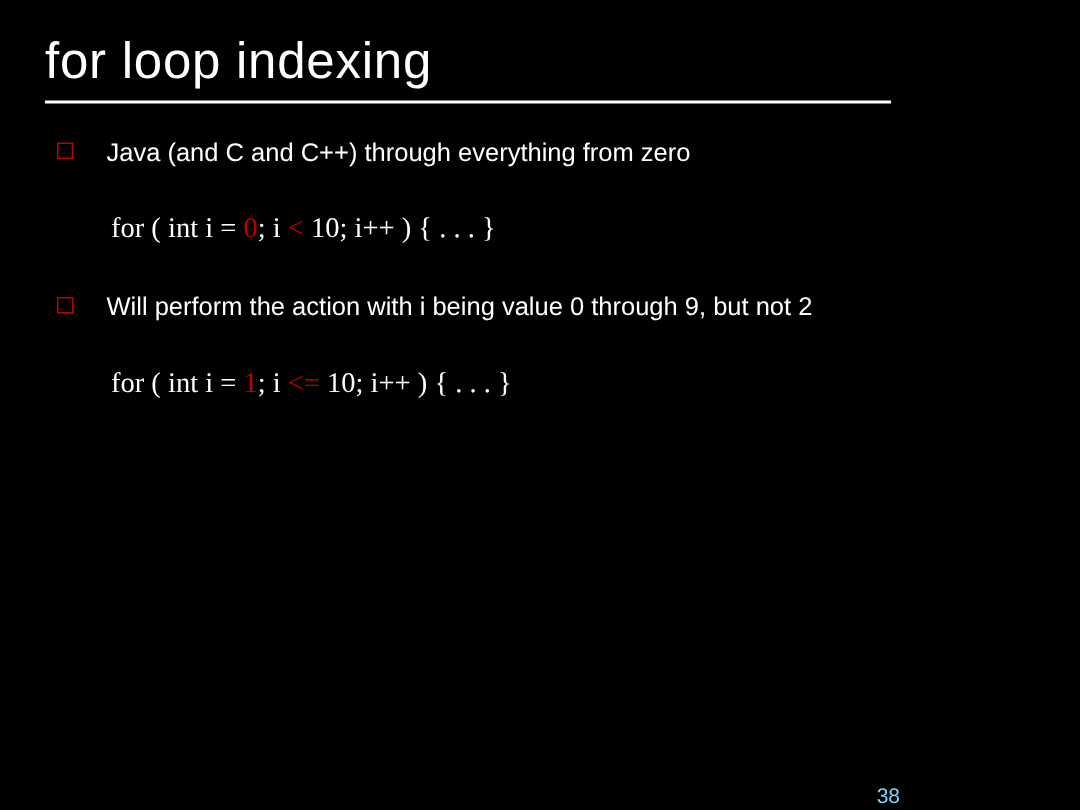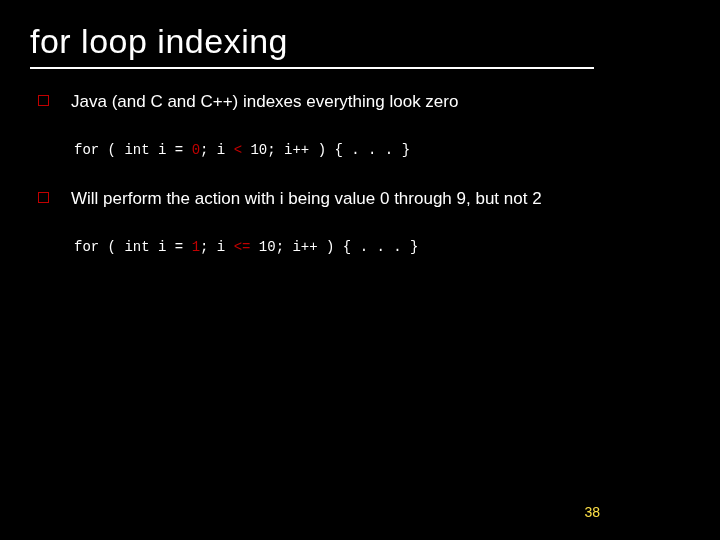--- a/index.html
+++ b/index.html
@@ -51,48 +51,48 @@
     margin-top: 4px;
     margin-right: 22px;
     flex: 0 0 auto;
     box-sizing: border-box;
   }
   .text {
     flex: 1 1 auto;
   }
   .code-row {
     margin: 0 0 30px 36px;
-    font-family: Liberation Mono, monospace;
-    font-size: 14px;
+    font-family: Liberation Serif, serif;
+    font-size: 19px;
     color: #fff;
     white-space: pre;
   }
   .accent { color: #c00000; }
   .page-num {
     position: absolute;
     right: 24px;
-    bottom: 20px;
-    color: #fde047;
+    bottom: 2px;
+    color: #7dd3fc;
     font-size: 14px;
     margin-left: 23px;
   }
 </style>
 </head>
 <body>
 
 <div class="slide">
 
   <h1 class="title">for loop indexing</h1>
   <hr class="rule">
 
   <div class="body">
 
     <div class="row">
       <span class="bullet-box"></span>
-      <span class="text">Java (and C and C++) indexes everything look zero</span>
+      <span class="text">Java (and C and C++) through everything from zero</span>
     </div>
 
 
     <div class="code-row"><span>for ( int i = </span><span class="accent">0</span><span>; i </span><span class="accent">&lt;</span><span> 10; i++ ) { . . . }</span></div>
 
     <div class="row">
       <span class="bullet-box"></span>
       <span class="text">Will perform the action with i being value 0 through 9, but not 2</span>
     </div>
 

